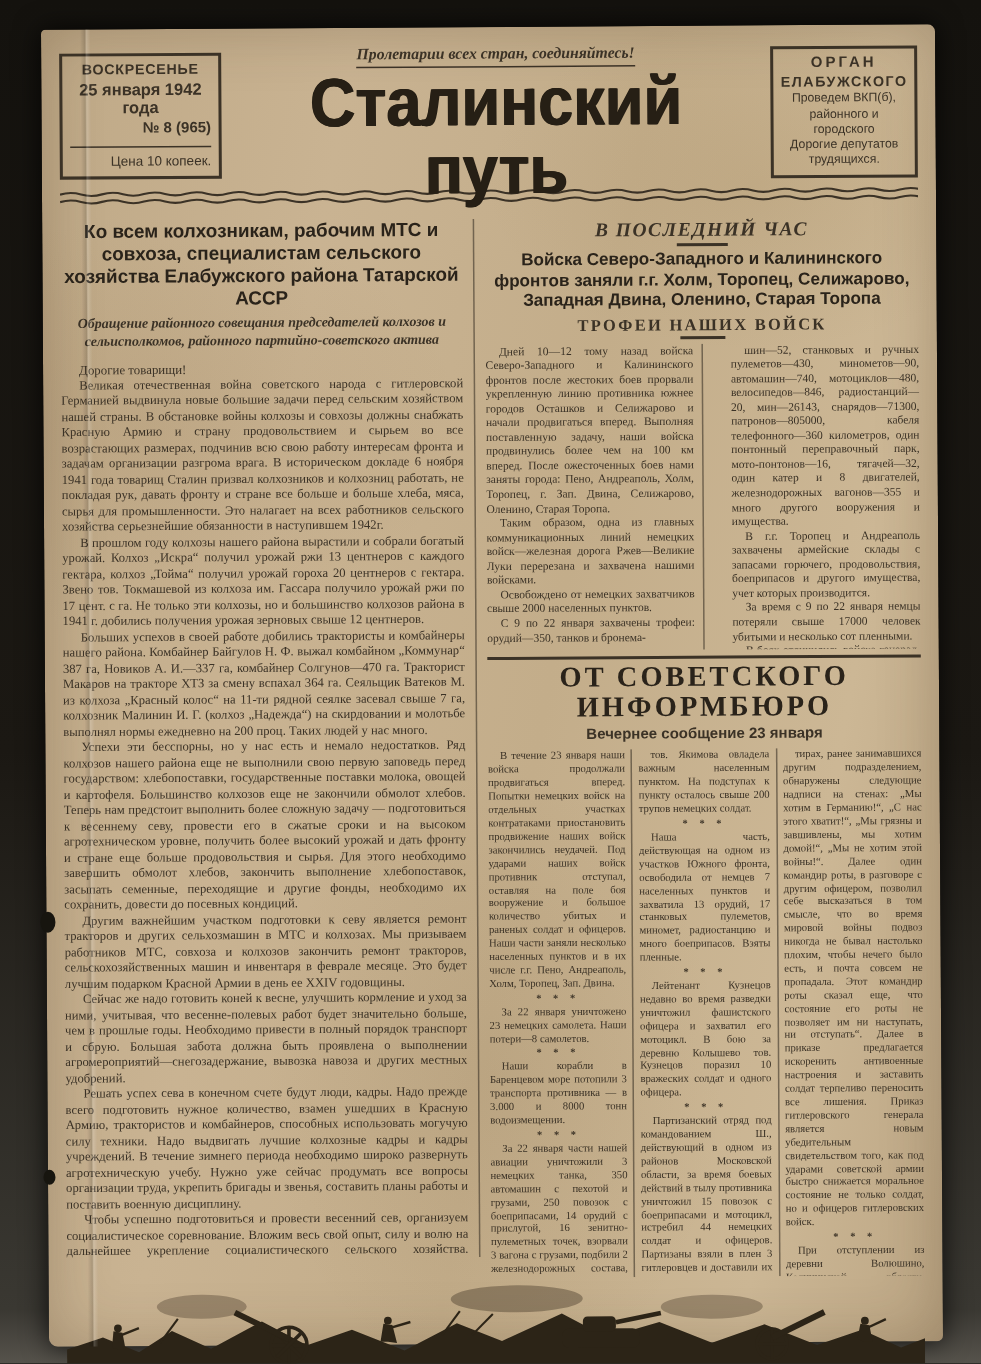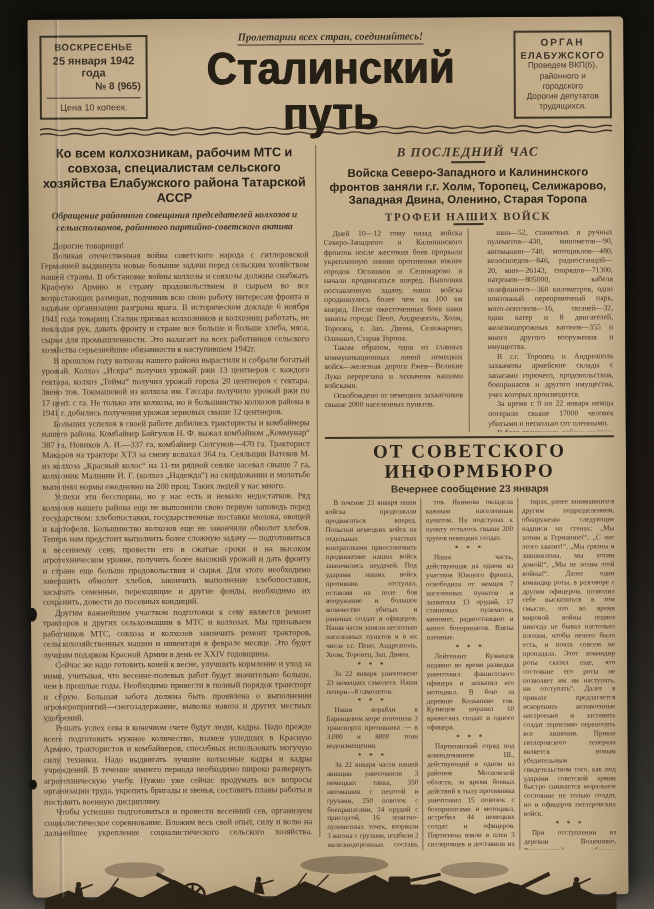--- a/index.html
+++ b/index.html
@@ -23,21 +23,21 @@
   .n2{left:-3px;top:760px;width:8px;height:10px;}
 
   
   .masthead{display:flex;align-items:stretch;gap:8px;height:98px;}
   .issue-box,.organ-box{border:2px solid #3b3226;padding:4px 5px;box-sizing:border-box;
     text-align:center;font-family:"Liberation Sans",sans-serif;}
   .issue-box{width:108px;margin-top:8px;height:84px;}
   .issue-box .d1{font-weight:bold;font-size:9.5px;letter-spacing:0.5px;}
   .issue-box .d2{font-weight:bold;font-size:11px;margin-top:2px;}
   .issue-box .d3{font-weight:bold;font-size:10px;margin-top:2px;text-align:right;}
-  .issue-box .price{border-top:1px solid #3b3226;margin-top:6px;padding-top:4px;font-size:9px;}
+  .issue-box .price{border-top:1px solid #3b3226;margin-top:6px;padding-top:4px;font-size:9px;text-align:right;}
   .organ-box{width:98px;margin-top:6px;height:88px;font-size:8.2px;line-height:1.25;}
   .organ-box .o1{font-weight:bold;font-size:10px;letter-spacing:2px;}
   .organ-box .o2{font-weight:bold;font-size:9.5px;letter-spacing:1px;}
   .center-head{flex:1;text-align:center;}
   .slogan{font-style:italic;font-weight:bold;font-size:10.5px;margin-top:2px;
     display:inline-block;border-bottom:1px solid #3b3226;padding-bottom:2px;}
   .paper-title{font-family:"Liberation Sans",sans-serif;font-weight:900;font-size:42px;
     line-height:1.0;margin-top:4px;color:#261f15;letter-spacing:0px;
     transform:scaleY(1.08);text-shadow:0.6px 0 0 #261f15, -0.3px 0 0 #261f15;}
   .wavy{margin:2px 0 4px 0;}
@@ -148,20 +148,21 @@
           <div class="kicker">В ПОСЛЕДНИЙ ЧАС</div>
           <div class="kicker-rule"></div>
           <div class="lh-headline">Войска Северо-Западного и Калининского фронтов заняли г.г. Холм, Торопец, Селижарово, Западная Двина, Оленино, Старая Торопа</div>
           <div class="trofei">ТРОФЕИ НАШИХ ВОЙСК</div>
           <div class="trofei-rule"></div>
           <div class="lh-cols">
             <div class="lh-c first">
               <p>Дней 10—12 тому назад войска Северо-Западного и Калининского фронтов после жестоких боев прорвали укрепленную линию противника южнее городов Осташков и Селижарово и начали продвигаться вперед. Выполняя поставленную задачу, наши войска продвинулись более чем на 100 км вперед. После ожесточенных боев нами заняты города: Пено, Андреаполь, Холм, Торопец, г. Зап. Двина, Селижарово, Оленино, Старая Торопа.</p>
               <p>Таким образом, одна из главных коммуникационных линий немецких войск—железная дорога Ржев—Великие Луки перерезана и захвачена нашими войсками.</p>
               <p>Освобождено от немецких захватчиков свыше 2000 населенных пунктов.</p>
+              <p>С 9 по 22 января захвачены трофеи: орудий—350, танков и бронема-</p>
             </div>
             <div class="lh-c second">
               <p>шин—52, станковых и ручных пулеметов—430, минометов—90, автомашин—740, мотоциклов—480, велосипедов—846, радиостанций—20, мин—26143, снарядов—71300, патронов—805000, кабеля телефонного—360 километров, один понтонный переправочный парк, мото-понтонов—16, тягачей—32, один катер и 8 двигателей, железнодорожных вагонов—355 и много другого вооружения и имущества.</p>
               <p>В г.г. Торопец и Андреаполь захвачены армейские склады с запасами горючего, продовольствия, боеприпасов и другого имущества, учет которых производится.</p>
               <p>За время с 9 по 22 января немцы потеряли свыше 17000 человек убитыми и несколько сот пленными.</p>
               <p>В боях отличились войска генерал-полковника т. Еременко и генерал-лейтенанта т. Пуркаева.</p>
               <div class="sig">СОВИНФОРМБЮРО.</div>
             </div>
           </div>
         </div>

